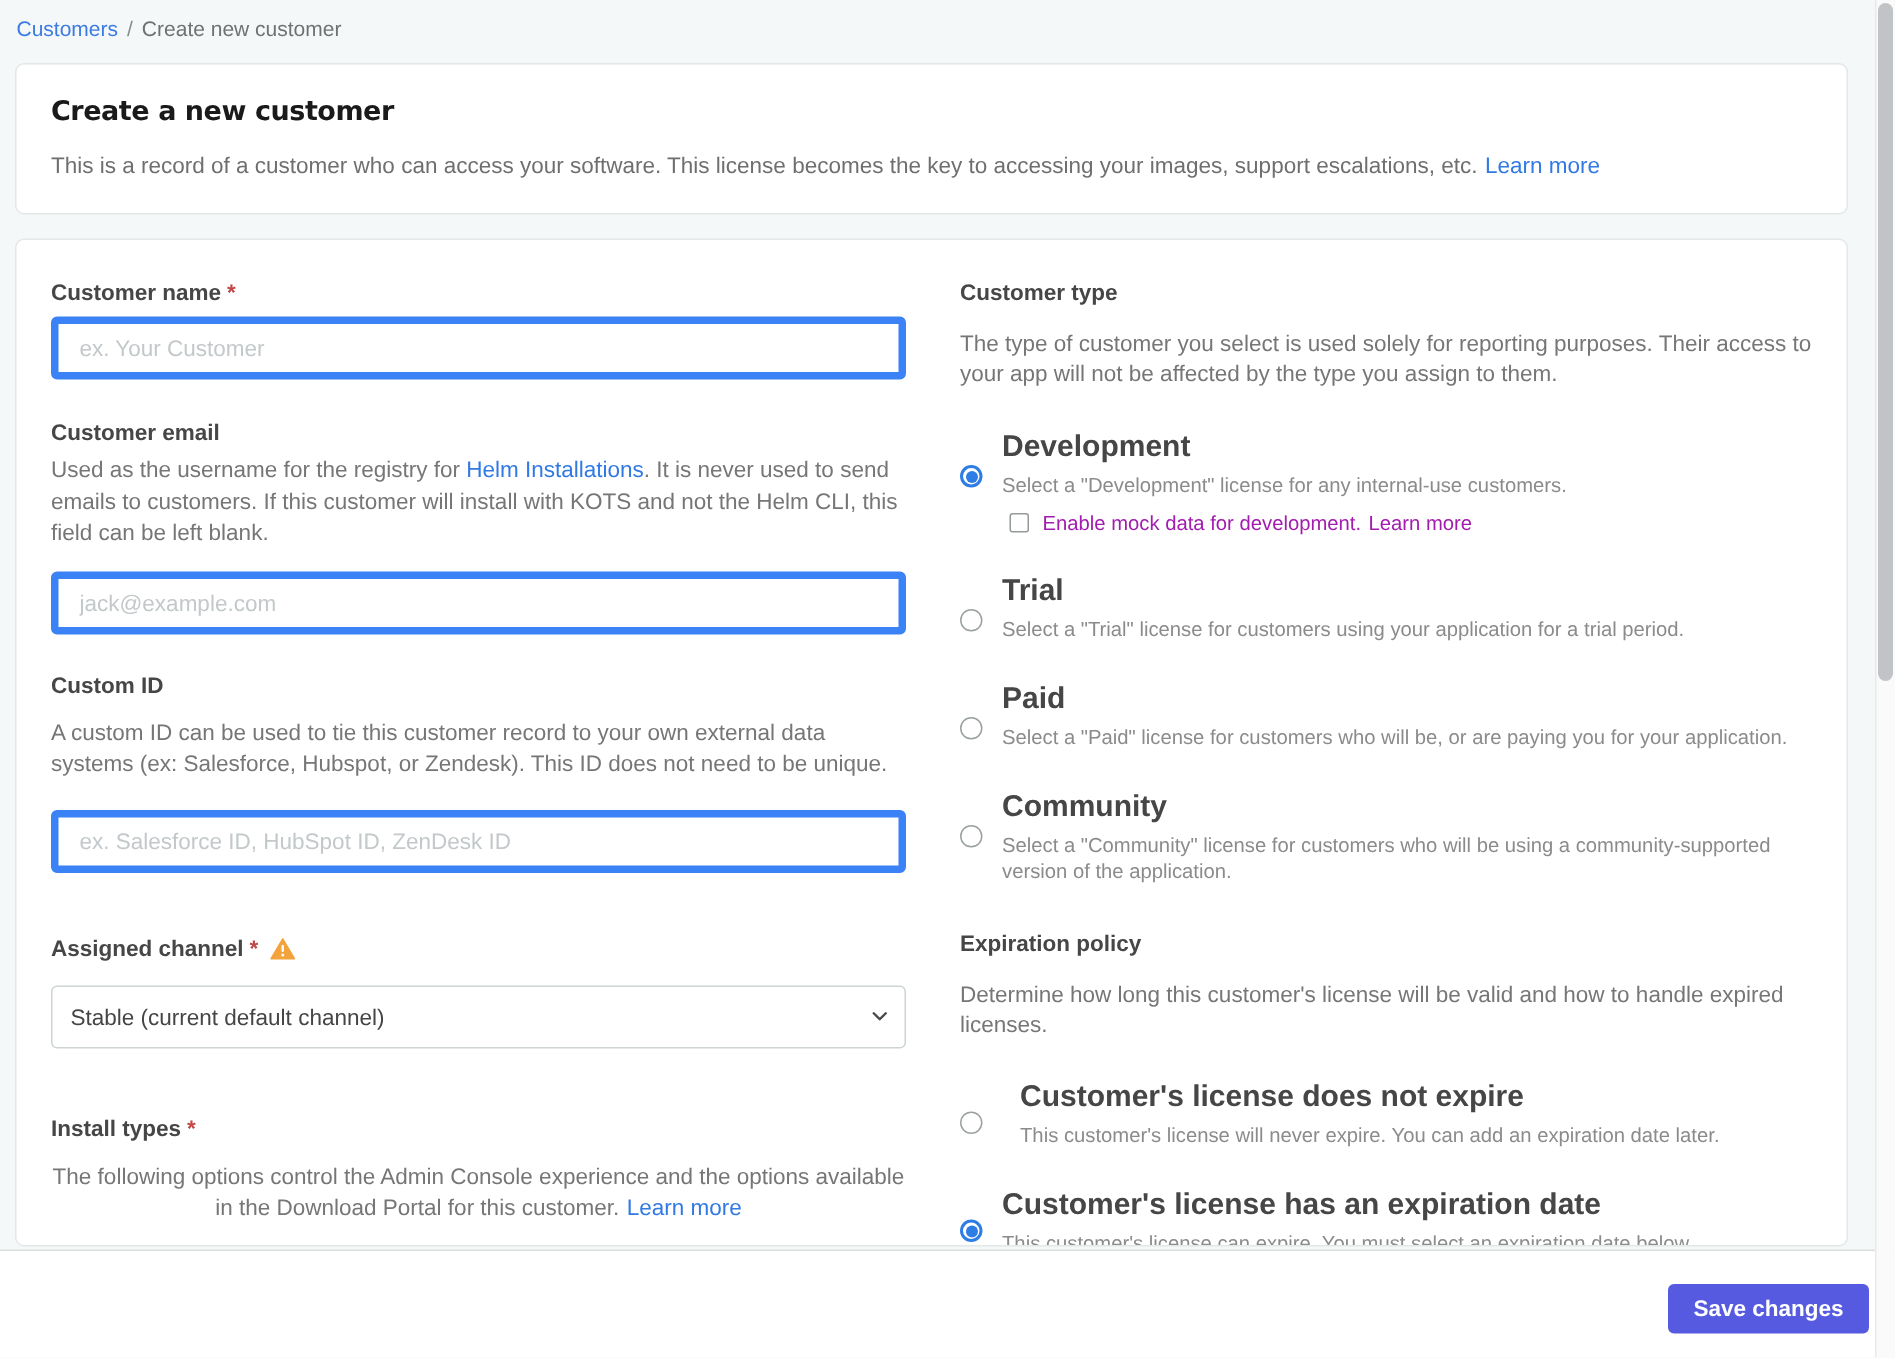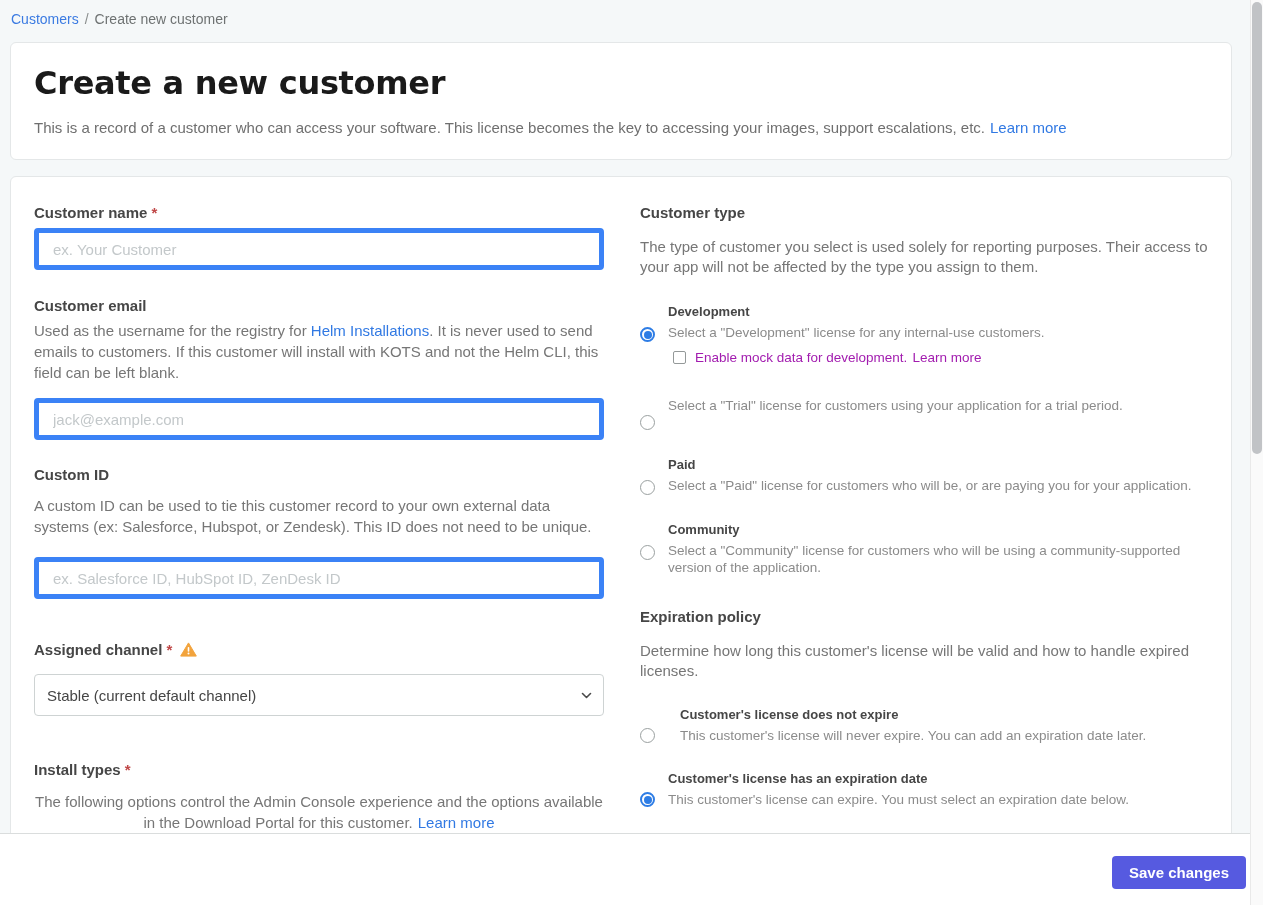--- a/index.html
+++ b/index.html
@@ -14,21 +14,21 @@
   .breadcrumb { padding:11px 0 0 11px; font-size:14px; color:#6e7272; }
   .crumb-link { color:#3b7be2; cursor:pointer; text-decoration:none; }
   .crumb-sep { margin:0 6px; color:#8a8d8d; }
   .crumb-current { color:#6e7272; }
 
   
   .card { background:#fff; border:1px solid #e4e7e8; border-radius:6px; margin-left:10px; width:1222px; }
   .header-card { margin-top:15px; padding:21px 23px 23px; }
   .page-title {
     margin:0 0 17px; font-family:"DejaVu Sans", sans-serif;
-    font-size:32px; font-weight:bold; letter-spacing:-0.3px; color:#1a1a1a;
+    font-size:18px; font-weight:bold; letter-spacing:-0.3px; color:#1a1a1a;
   }
   .header-desc { margin:0; font-size:15px; color:#6f6f6f; }
   .link { color:#3179e3; cursor:pointer; text-decoration:none; }
   .link.spaced { margin-left:5px; }
 
   .form-card { margin-top:16px; height:672px; overflow:hidden; padding:27px 23px 0; display:flex; gap:36px; }
   .col { width:570px; flex:none; }
 
   
   .field-label { font-size:15px; font-weight:600; color:#464646; display:flex; align-items:center; }
@@ -68,21 +68,21 @@
     flex:none; width:15px; height:15px; border-radius:50%; background:#fff;
     border:1px solid #9aa0a0; margin:23px 13px 0 0; position:relative; cursor:pointer;
   }
   .opt-radio.selected { border:2px solid #2e7de5; }
   .opt-radio.selected::after {
     content:""; position:absolute; left:1.5px; top:1.5px; right:1.5px; bottom:1.5px;
     background:#2e7de5; border-radius:50%;
   }
   .opt-radio.exp { margin-top:21px; }
   .opt-text { flex:1; min-width:0; }
-  .opt-label { font-size:13px; font-weight:600; color:#464646; cursor:pointer; }
+  .opt-label { font-size:20px; font-weight:600; color:#464646; cursor:pointer; }
   .opt-desc { margin-top:5px; font-size:13.5px; color:#8b8b8b; line-height:17px; }
   .mock-row { display:flex; align-items:center; margin:9px 0 0 5px; }
   .checkbox {
     flex:none; width:13px; height:13px; border:1px solid #949999; border-radius:2px;
     background:#fff; margin-right:9px; cursor:pointer;
   }
   .mock-label { font-size:13.5px; color:#a21caf; }
 
   
   .footer {
@@ -196,20 +196,21 @@
               <span class="checkbox"></span>
               <span class="mock-label">Enable mock data for development.</span>
               <a class="link spaced mock-label">Learn more</a>
             </div>
           </div>
         </div>
 
         <div class="opt">
           <span class="opt-radio"></span>
           <div class="opt-text">
+            <div class="opt-label">Trial</div>
             <div class="opt-desc">Select a "Trial" license for customers using your application for a trial period.</div>
           </div>
         </div>
 
         <div class="opt">
           <span class="opt-radio"></span>
           <div class="opt-text">
             <div class="opt-label">Paid</div>
             <div class="opt-desc">Select a "Paid" license for customers who will be, or are paying you for your application.</div>
           </div>

